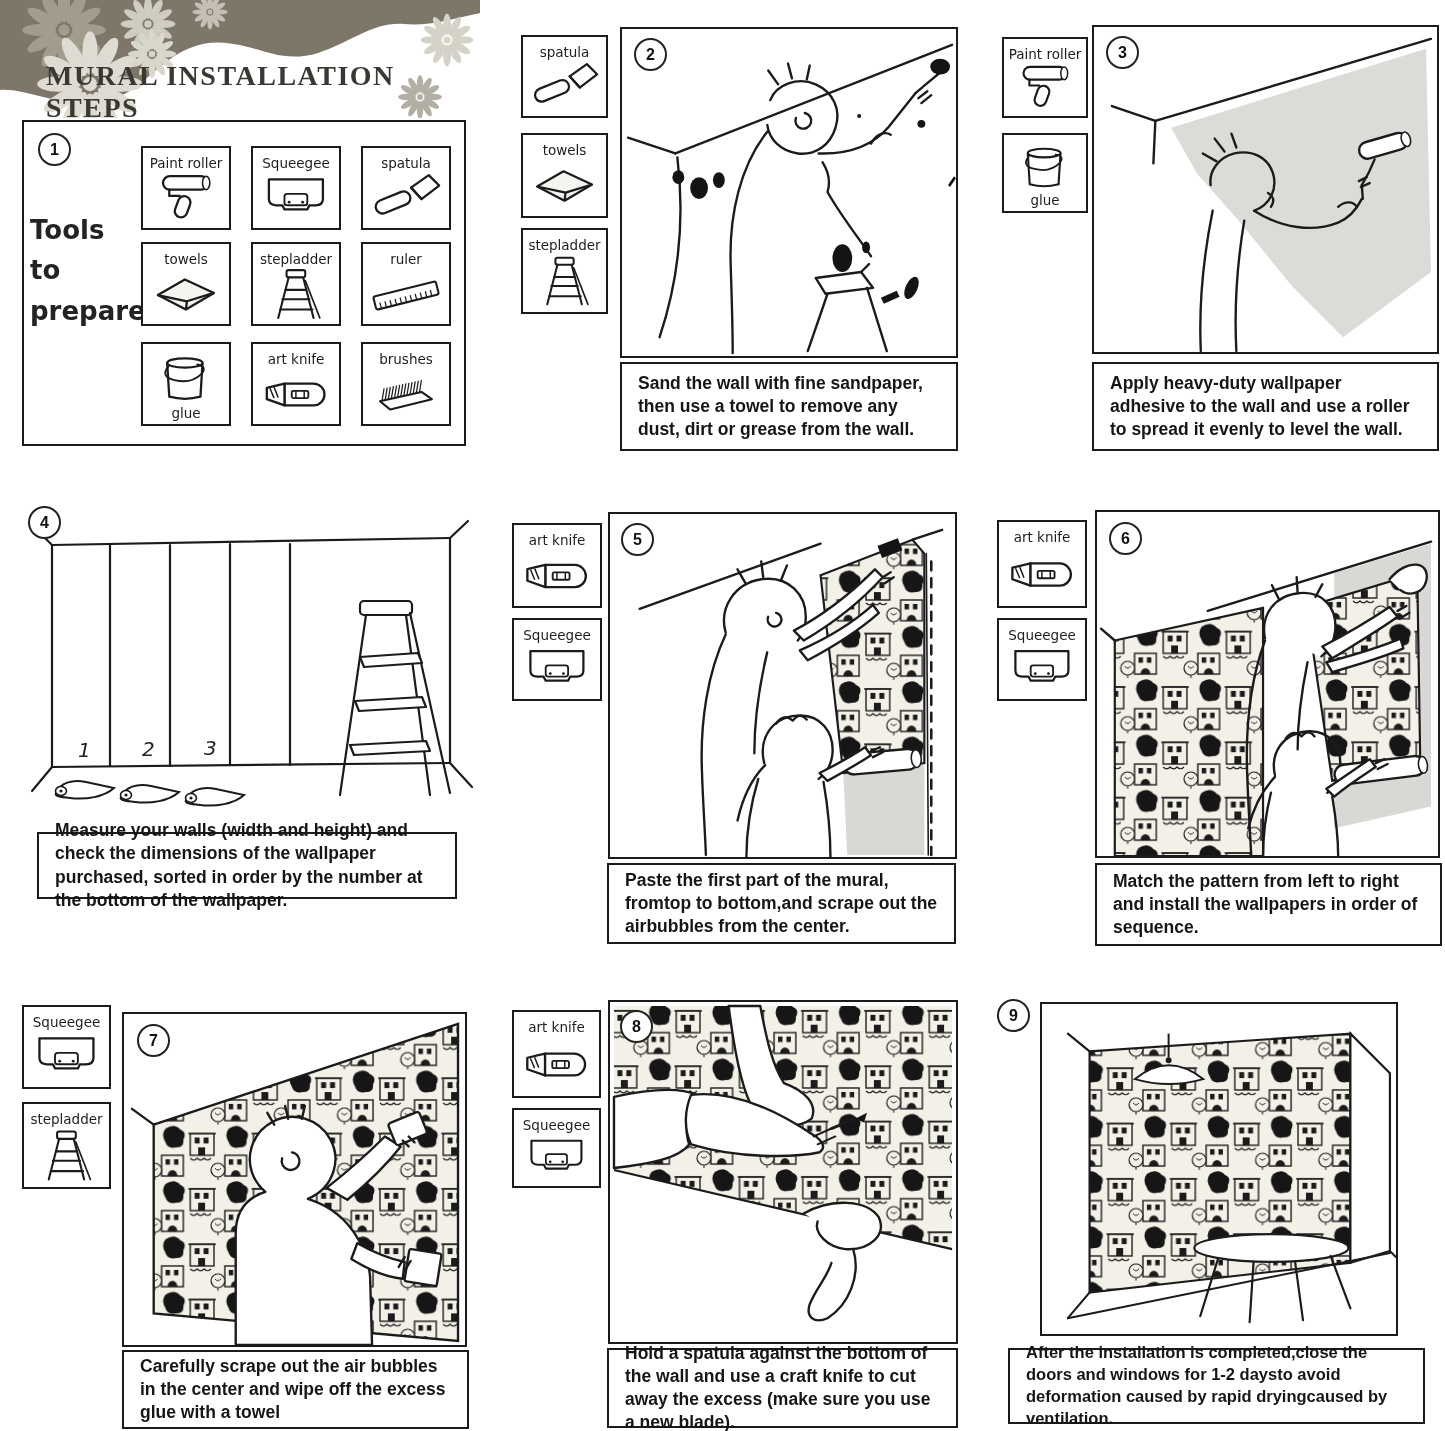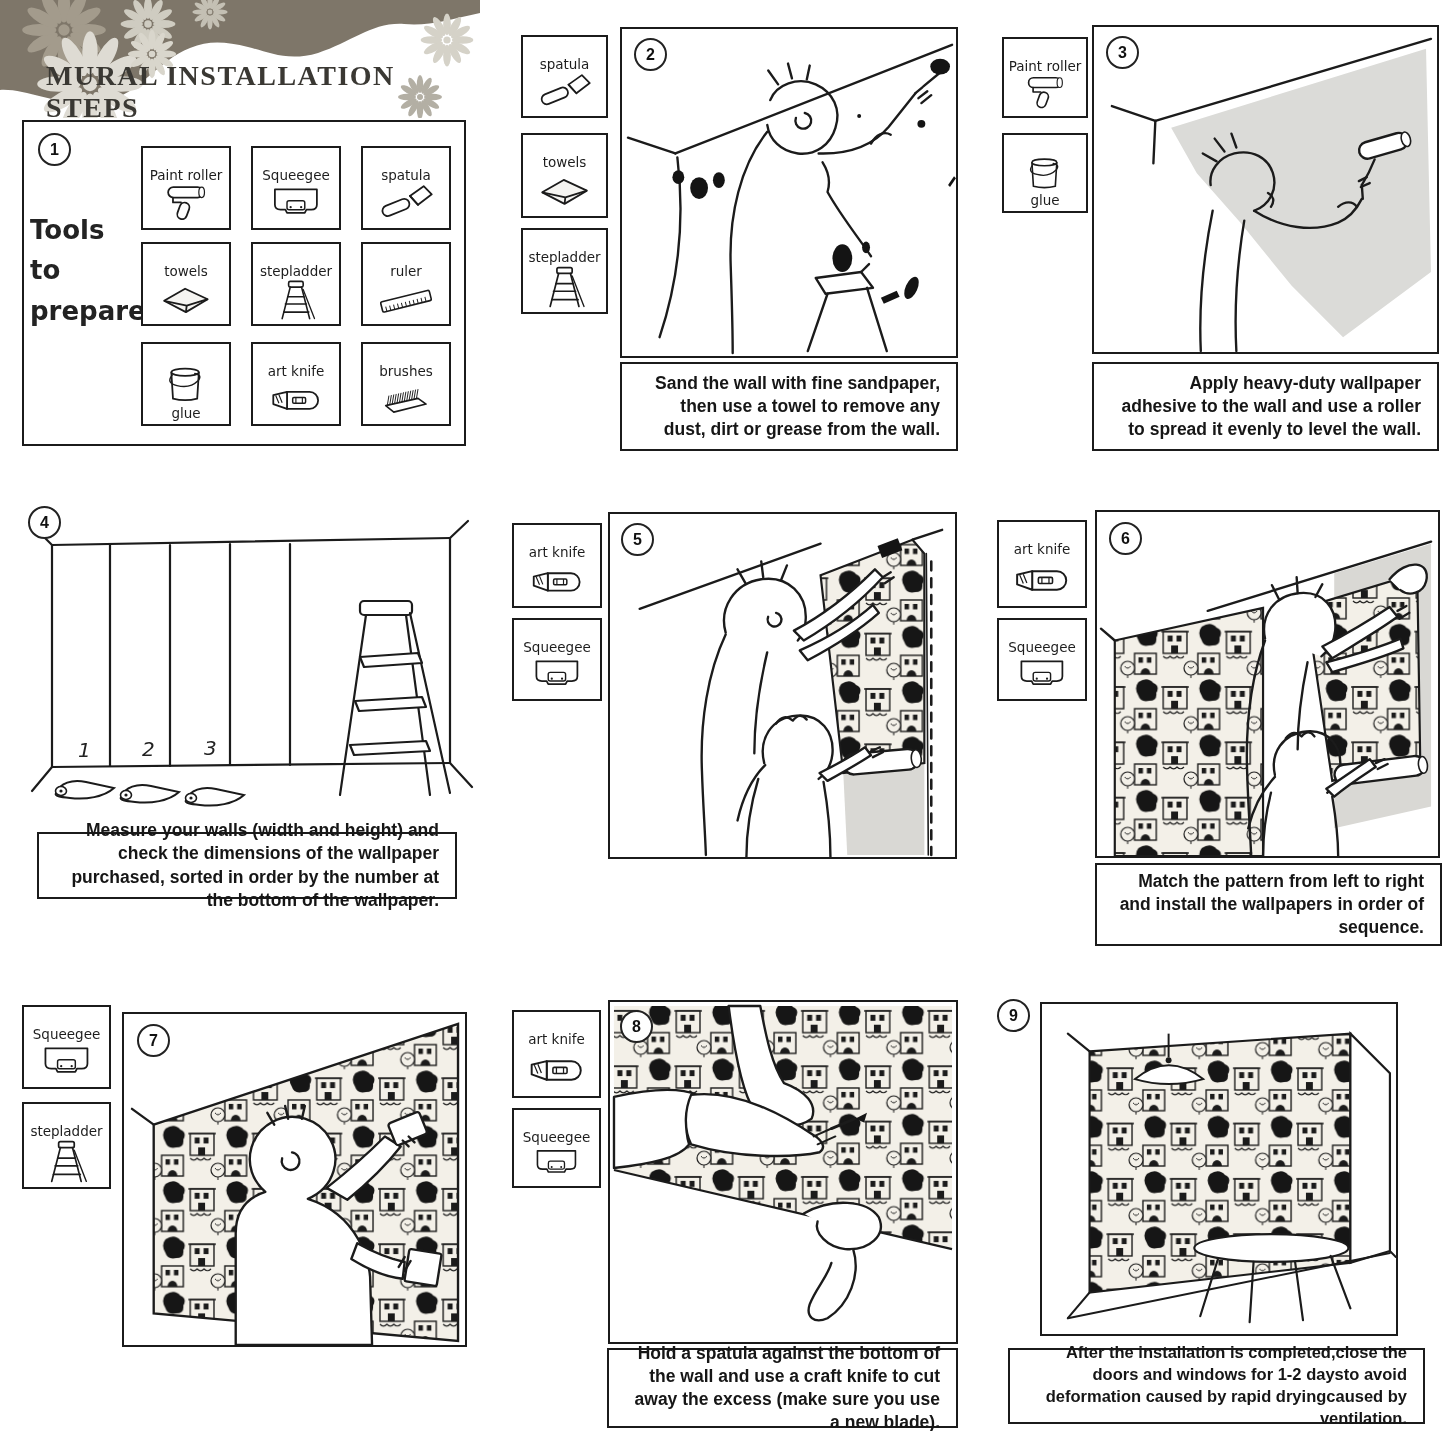--- a/index.html
+++ b/index.html
@@ -7,24 +7,24 @@
         font-family:"Liberation Sans",sans-serif;}
   .abs{position:absolute;}
   .title{position:absolute;left:46px;top:60px;width:420px;margin:0;
          font:700 28px "Liberation Serif",serif;letter-spacing:1.5px;color:#3a3833;}
   .panel{position:absolute;border:2.5px solid #1b1b1b;box-sizing:border-box;background:#fff;}
   .illus{position:absolute;border:2.5px solid #1b1b1b;box-sizing:border-box;background:#fff;}
   .illus.noborder{border:none;background:transparent;}
   .illus svg{display:block;width:100%;height:100%;}
   .caption{position:absolute;border:2.5px solid #1b1b1b;box-sizing:border-box;background:#fff;
            display:flex;align-items:center;padding:8px 16px;}
-  .caption p{margin:0;font:600 17.5px/1.32 "Liberation Sans",sans-serif;color:#161616;text-align:right;}
+  .caption p{margin:0;font:600 17.5px/1.32 "Liberation Sans",sans-serif;color:#161616;}
   .caption.small p{font-size:16.5px;}
   .tool-box{position:absolute;border:2.2px solid #1b1b1b;box-sizing:border-box;background:#fff;
-            display:flex;flex-direction:column;align-items:center;padding:19px 2px 3px 2px;}
+            display:flex;flex-direction:column;align-items:center;padding:7px 2px 3px 2px;}
   .tool-box.label-bottom{flex-direction:column-reverse;}
   .tool-label{font:13.5px "DejaVu Sans",sans-serif;color:#1d1d1d;white-space:nowrap;}
   .tool-box svg{flex:1;width:90%;min-height:0;}
   .stepnum{position:absolute;width:29px;height:29px;border:2.2px solid #222;border-radius:50%;
            display:flex;align-items:center;justify-content:center;background:#fff;color:#111;
            font:600 16px "Liberation Sans",sans-serif;z-index:6;}
   .tools-heading{position:absolute;left:6px;top:88px;width:108px;
                  font:700 26px/1.55 "DejaVu Sans",sans-serif;color:#232323;}
   .panel-num{position:absolute;font:italic 20px "DejaVu Sans",sans-serif;color:#222;z-index:4;}
 </style>
@@ -389,20 +389,23 @@
         <path d="M168,212 q8,-11 17,-3 q7,-9 14,-1"></path>
         <path d="M212,262 C232,252 246,244 258,236 L264,244 C252,252 238,260 220,270 Z" fill="#fff"></path>
         <path d="M264,240 l9,-4 M266,246 l10,-5"></path>
         <path d="M157,254 C143,268 134,288 129,310"></path>
         <path d="M150,268 C141,298 138,322 138,347"></path>
         <path d="M216,271 C221,300 223,324 223,347"></path>
       </g>
       <rect x="272" y="28" width="22" height="13" fill="#141414" transform="rotate(-21 283 34)"></rect>
     </svg>
   </div>
+  <div class="caption" style="left:607px;top:863px;width:349px;height:81px">
+    <p>Paste the first part of the mural, fromtop to bottom,and scrape out the airbubbles from the center.</p>
+  </div>
 
   <div class="tool-box" style="left:997px;top:520px;width:90px;height:88px">
     <span class="tool-label">art knife</span>
     <svg viewBox="0 0 70 52">
         <use href="#icon-art-knife"></use>
       </svg>
   </div>
   <div class="tool-box" style="left:997px;top:618px;width:90px;height:83px">
     <span class="tool-label">Squeegee</span>
     <svg viewBox="0 0 70 52">
@@ -471,20 +474,23 @@
           </g>
         <path d="M282,128 l6,6 M288,124 l6,6" fill="none"></path>
         <path d="M236,232 C254,242 270,248 284,251 L282,268 C264,266 246,258 230,248 Z" fill="#fff"></path>
         <g transform="rotate(9 302 257)">
             <rect x="286" y="240" width="33" height="33" rx="2" fill="#fff"></rect>
           </g>
         <path d="M284,246 l-6,10 M290,250 l-6,10" fill="none"></path>
       </g>
     </svg>
   </div>
+  <div class="caption" style="left:122px;top:1350px;width:347px;height:79px">
+    <p>Carefully scrape out the air bubbles in the center and wipe off the excess glue with a towel</p>
+  </div>
 
   <div class="tool-box" style="left:512px;top:1010px;width:89px;height:88px">
     <span class="tool-label">art knife</span>
     <svg viewBox="0 0 70 52">
         <use href="#icon-art-knife"></use>
       </svg>
   </div>
   <div class="tool-box" style="left:512px;top:1108px;width:89px;height:80px">
     <span class="tool-label">Squeegee</span>
     <svg viewBox="0 0 70 52">

